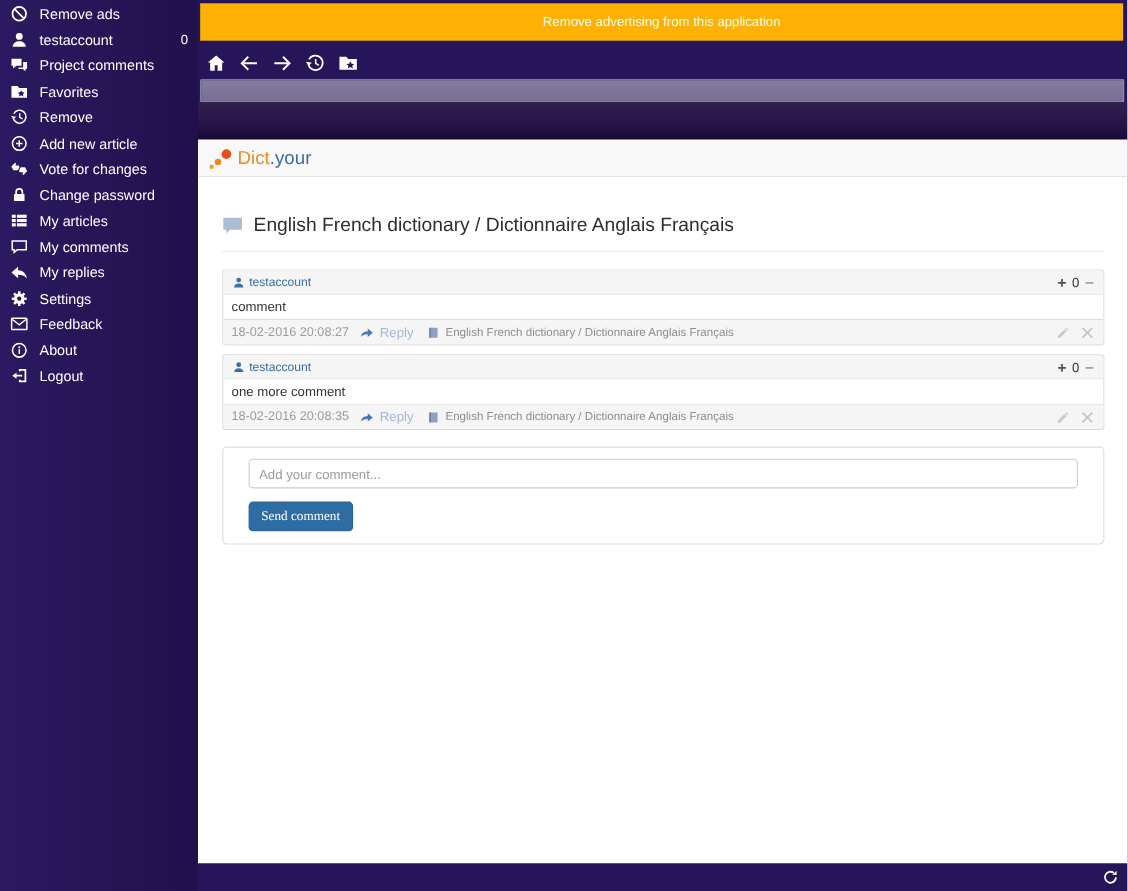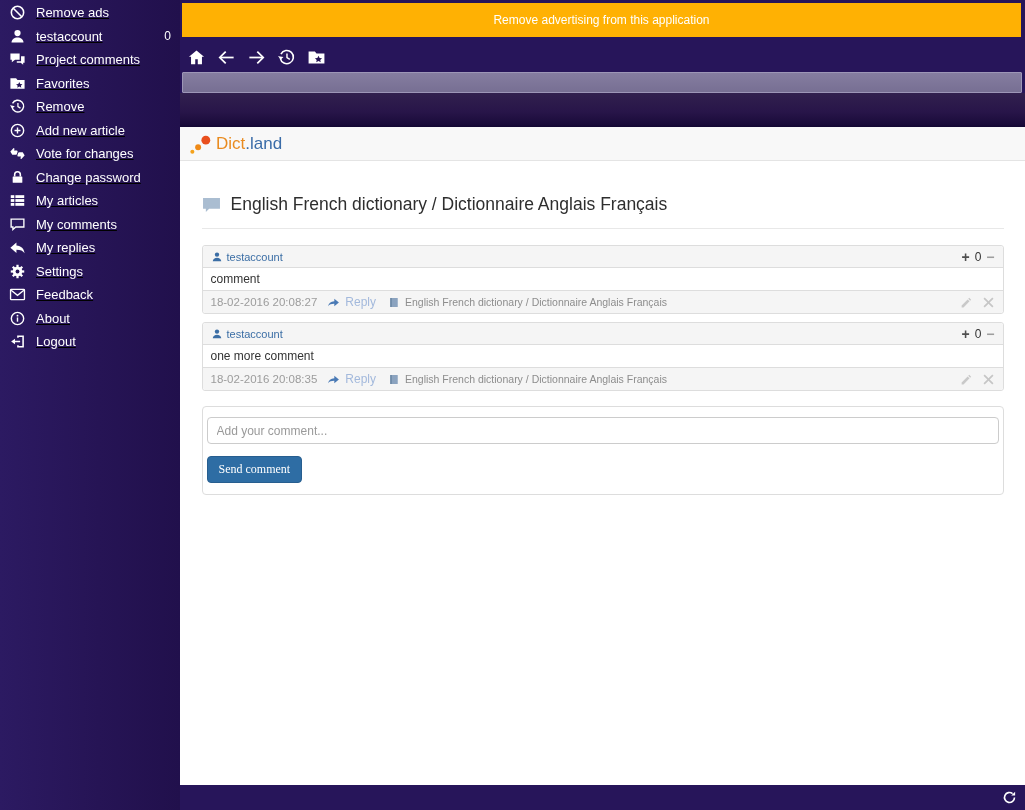--- a/index.html
+++ b/index.html
@@ -1,21 +1,21 @@
 <!DOCTYPE html>
 <html><head>
 <meta charset="utf-8">
 <style>
   html,body{margin:0;padding:0;background:#fff;}
   body{font-family:"Liberation Sans",sans-serif;}
   .app{position:relative;width:1025px;height:810px;background:#27155a;overflow:hidden;}
 
   
   .sidebar{position:absolute;left:0;top:0;width:180px;height:810px;
-    background:linear-gradient(90deg,#2c1a62 0%,#261455 55%,#21104c 100%);padding-top:1px;box-sizing:border-box;text-decoration:underline;}
+    background:linear-gradient(90deg,#2c1a62 0%,#261455 55%,#21104c 100%);padding-top:1px;box-sizing:border-box;}
   .side-item{display:flex;align-items:center;height:23.5px;padding:0 8px;color:#fff;font-size:13px;cursor:pointer;position:relative;}
   .sicon{width:19px;height:19px;display:flex;align-items:center;justify-content:center;margin-right:9px;flex:0 0 19px;}
   .sicon svg{width:17px;height:17px;display:block;}
   .slabel{white-space:nowrap;}
   .sbadge{position:absolute;right:9px;font-size:12px;color:#fff;}
 
   
   .main{position:absolute;left:180px;top:0;width:845px;height:810px;}
   .banner{position:absolute;left:2px;right:4px;top:3px;height:34px;background:#ffb103;color:#fff;
     font-size:12px;display:flex;align-items:center;justify-content:center;cursor:pointer;}
@@ -60,21 +60,21 @@
   .reply{display:flex;align-items:center;gap:5px;cursor:pointer;margin-left:10px;}
   .reply svg{width:13px;height:13px;}
   .reply-label{color:#a3b9dc;font-size:12px;}
   .article-ref{display:flex;align-items:center;gap:5px;cursor:pointer;margin-left:12px;}
   .article-ref svg{width:12px;height:13px;}
   .article-label{color:#8d8d8d;font-size:10.5px;}
   .footer-actions{margin-left:auto;display:flex;align-items:center;gap:9px;}
   .action-btn{display:flex;cursor:pointer;}
   .action-btn svg{width:13px;height:13px;}
 
-  .form-card{margin-top:15px;border:1px solid #ddd;border-radius:4px;padding:10px 4px 11px;}
+  .form-card{margin-top:15px;border:1px solid #ddd;border-radius:4px;padding:10px 23px 11px;}
   .comment-input{width:100%;box-sizing:border-box;height:27px;border:1px solid #ccc;border-radius:4px;
     padding:0 9px;font-size:12px;color:#555;outline:none;font-family:inherit;}
   .comment-input::placeholder{color:#9a9a9a;}
   .send-btn{margin-top:12px;background:#2e6da4;border:1px solid #275e8f;border-radius:4px;color:#fff;
     font-size:12px;padding:5px 11px;cursor:pointer;font-family:Liberation Serif, serif;display:block;}
 
   .bottombar{position:absolute;left:0;right:0;top:785px;height:25px;background:#27155a;
     display:flex;align-items:center;justify-content:flex-end;padding-right:8px;box-sizing:border-box;}
   .refresh-btn{cursor:pointer;display:flex;}
   .refresh-btn svg{width:15px;height:15px;}
@@ -297,21 +297,21 @@
     <div class="content">
 
       <div class="logo-band">
         <span class="logo">
           <svg viewBox="0 0 28 26">
             <circle cx="4.5" cy="21.5" r="2.1" fill="#f4a21c"></circle>
             <circle cx="10.5" cy="17" r="3.1" fill="#ef8a17"></circle>
             <circle cx="18.5" cy="9.5" r="4.6" fill="#e94f1d"></circle>
           </svg>
           <span class="logo-dict">Dict</span>
-            <span class="logo-land">.land</span>
+            <span class="logo-land">.your</span>
         </span>
       </div>
 
       <div class="container">
 
         <div class="heading-row">
           <span class="heading-icon">
             <svg viewBox="0 0 20 17">
                 <path d="M1 1h18v11.5H7.5L4 16v-3.5H1z" fill="#aabdd1"></path>
               </svg>

